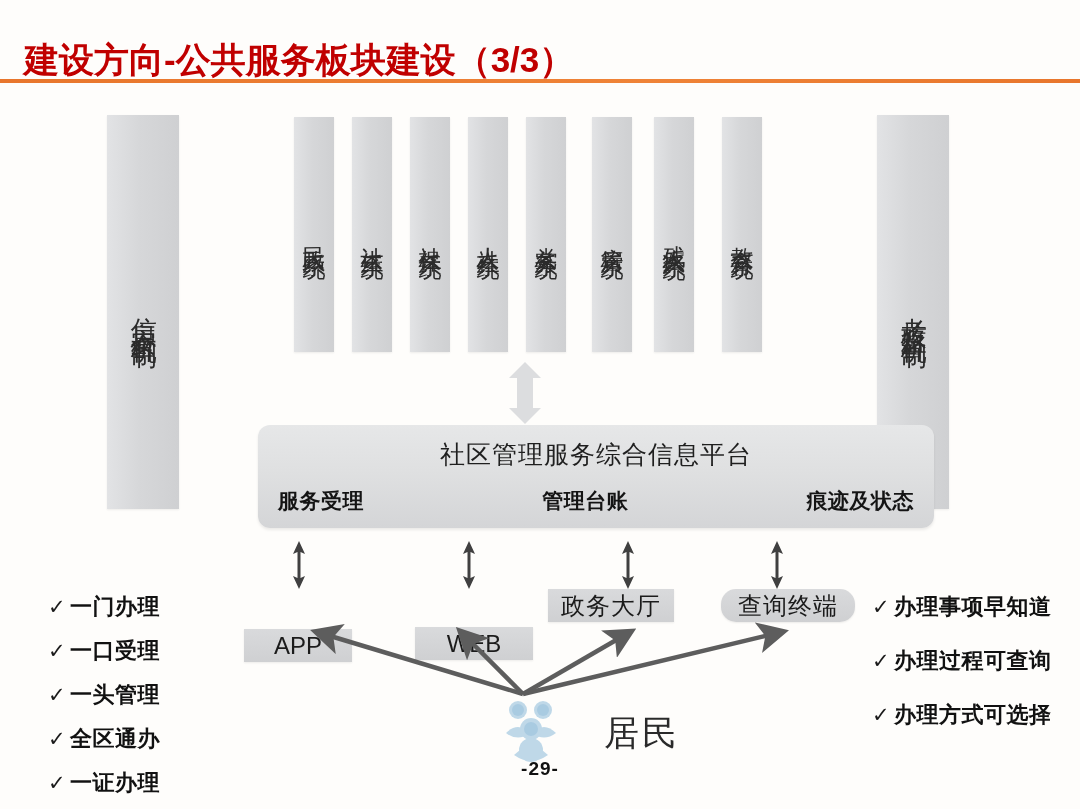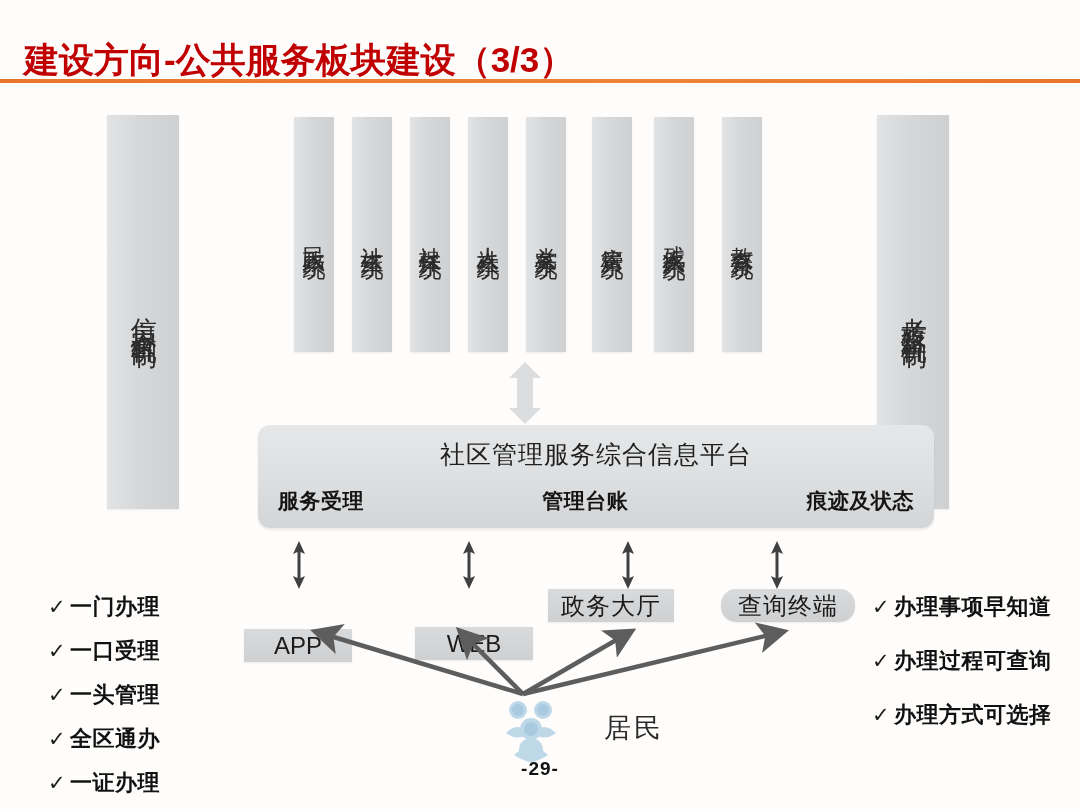--- a/index.html
+++ b/index.html
@@ -159,21 +159,21 @@
     left: 498px;
     top: 697px;
     width: 66px;
     height: 72px;
   }
   #resident-label {
     position: absolute;
     left: 604px;
     top: 710px;
     font-family: "Liberation Serif", "DejaVu Serif", serif;
-    font-size: 27px;
+    font-size: 35px;
     color: #2a2a2a;
     letter-spacing: 3px;
   }
 
   
   .benefit-list {
     position: absolute;
   }
   .benefit-item {
     display: flex;

